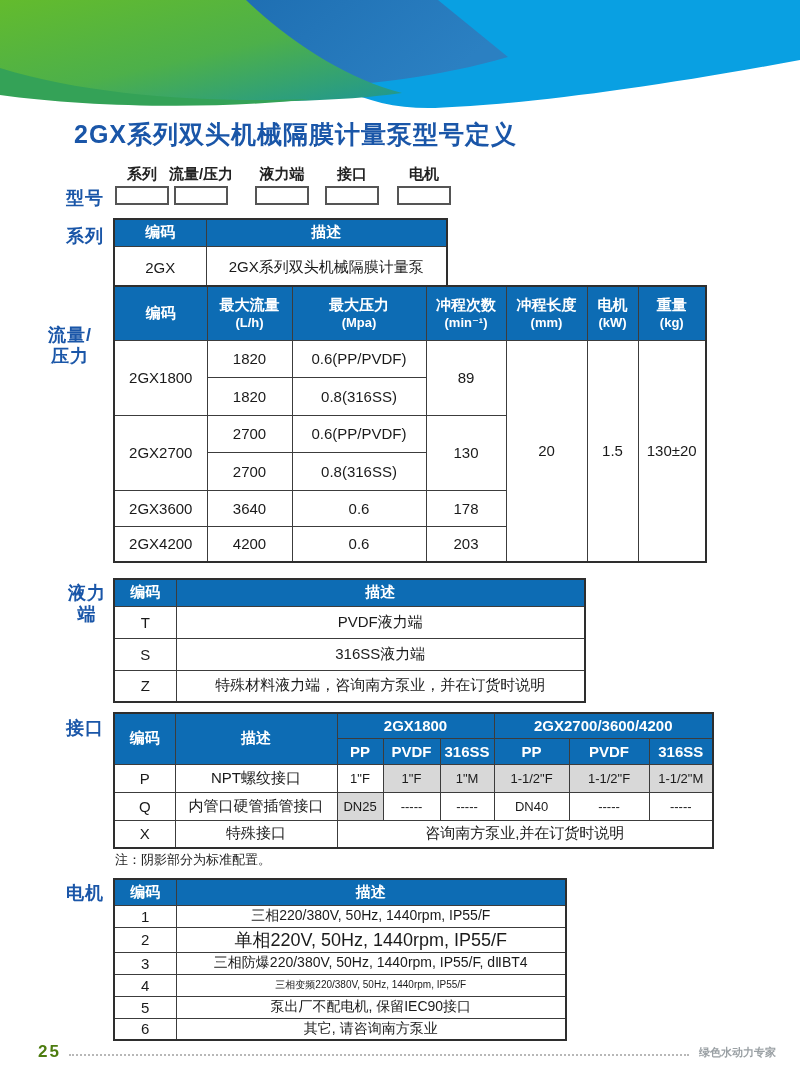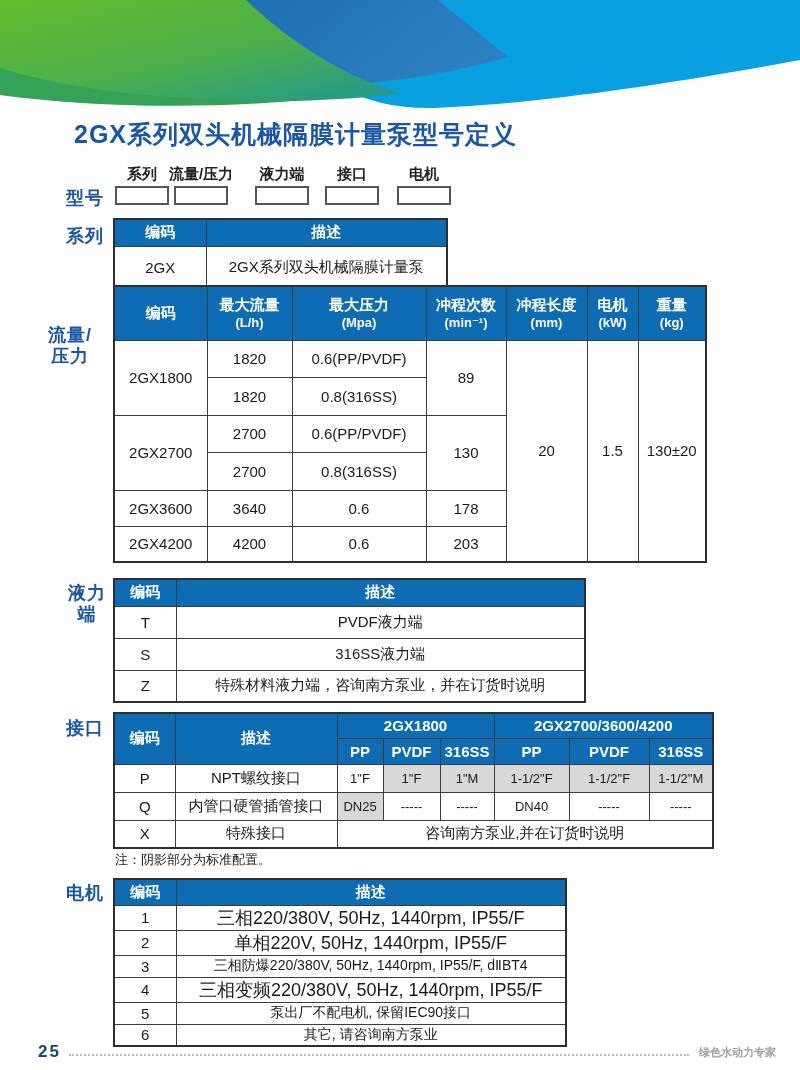--- a/index.html
+++ b/index.html
@@ -41,21 +41,21 @@
   .unit { display:block; font-size:13px; font-weight:bold; }
   .hword { display:block; }
   .small-val { font-size:13px; }
 
   .note { position:absolute; left:115px; top:851px; font-size:13px; color:#222;text-align:right; }
 
   .footer {
     position:absolute; left:38px; right:24px; top:1042px;
     display:flex; align-items:center;
   }
-  .footer .pg { font-size:17px; font-weight:bold; color:#0c4a6e; letter-spacing:2px; }
+  .footer .pg { font-size:17px; font-weight:bold; color:#4d7c0f; letter-spacing:2px; }
   .footer .dots { flex:1; border-bottom:2px dotted #b8b8b8; height:2px; margin:6px 10px 0 8px; }
   .footer .slogan { font-size:11px; font-weight:bold; color:#9aa0a4; margin-top:0; }
 </style>
 </head>
 <body>
 
 <svg class="hdr" viewBox="0 0 800 118" xmlns="http://www.w3.org/2000/svg" aria-hidden="true">
   <defs>
     <linearGradient id="gGreen" x1="0" y1="0" x2="0.9" y2="1">
       <stop offset="0" stop-color="#63bb2d"></stop>
@@ -286,33 +286,33 @@
       <col style="width:62px">
       <col>
     </colgroup>
   <tbody>
       <tr style="height:26px">
     <th>编码</th>
     <th>描述</th>
   </tr>
   <tr style="height:22px">
     <td>1</td>
-    <td style="font-size:18px">三相220/380V, 50Hz, 1440rpm, IP55/F</td>
+    <td style="font-size:14px">三相220/380V, 50Hz, 1440rpm, IP55/F</td>
   </tr>
   <tr style="height:22px">
     <td>2</td>
     <td style="font-size:18px">单相220V, 50Hz, 1440rpm, IP55/F</td>
   </tr>
   <tr style="height:22px">
     <td>3</td>
     <td style="font-size:14px">三相防爆220/380V, 50Hz, 1440rpm, IP55/F, dⅡBT4</td>
   </tr>
   <tr style="height:22px">
     <td>4</td>
-    <td style="font-size:18px">三相变频220/380V, 50Hz, 1440rpm, IP55/F</td>
+    <td style="font-size:10px">三相变频220/380V, 50Hz, 1440rpm, IP55/F</td>
   </tr>
   <tr style="height:22px">
     <td>5</td>
     <td style="font-size:14px">泵出厂不配电机, 保留IEC90接口</td>
   </tr>
   <tr style="height:22px">
     <td>6</td>
     <td style="font-size:14px">其它, 请咨询南方泵业</td>
   </tr>
 </tbody>

